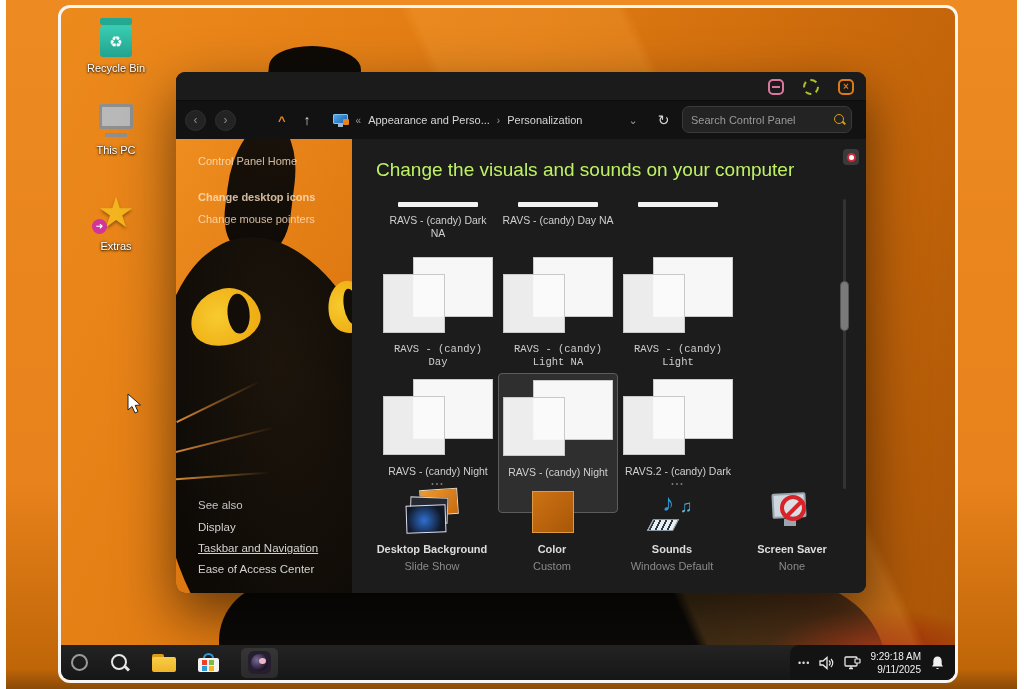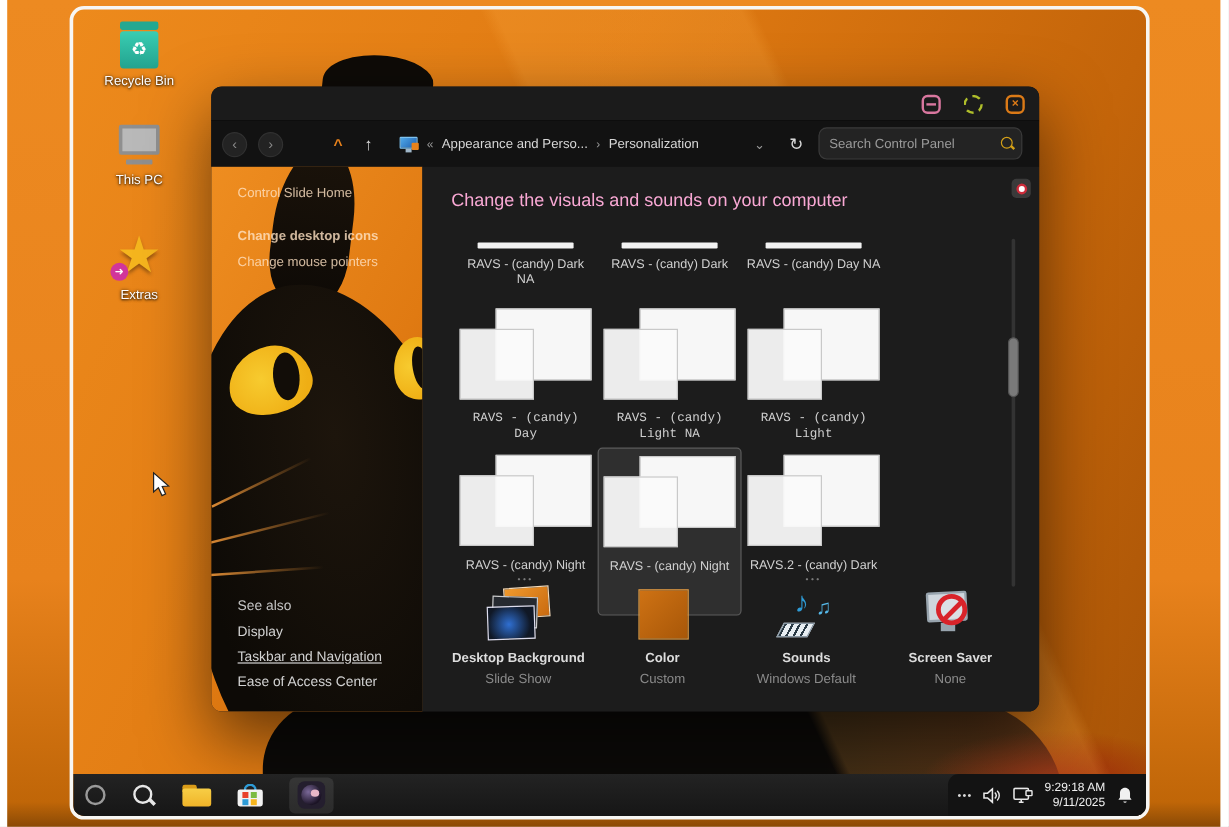--- a/index.html
+++ b/index.html
@@ -115,21 +115,21 @@
   .sb-brand { position:absolute; left:22px; top:218px; color:#fff; font-size:15px; font-weight:bold; line-height:1.35; }
   .sb-seealso { position:absolute; left:22px; top:360px; font-size:11.5px; color:#c4c4c4; }
   .sb-sa-link { position:absolute; left:22px; font-size:11.5px; color:#d2d2d2; cursor:pointer; }
 
   
   .content { position:absolute; left:176px; top:67px; width:514px; height:454px; background:#1c1c1c; }
   .help-btn { position:absolute; right:7px; top:10px; width:16px; height:16px; background:#3a3a3a;
     border-radius:4px; }
   .help-ring { position:absolute; left:3.5px; top:3.5px; width:9px; height:9px; border:2.5px solid #cc2b3a;
     border-radius:50%; background:#fff; }
-  .c-title { position:absolute; left:24px; top:20px; font-size:15px; color:#f9a8d4; }
+  .c-title { position:absolute; left:24px; top:20px; font-size:19px; color:#bef264; }
   .c-sub { position:absolute; left:24px; top:46px; font-size:10.5px; font-weight:bold; color:#e2e2e2; }
 
   .grid-row { position:absolute; left:26px; display:flex; }
   .cell { width:120px; position:relative; text-align:center; }
   .strip { width:80px; height:5px; background:#f2f2f2; margin:0 auto; border-radius:1px; }
   .theme-label { font-size:10.5px; color:#cfcfcf; line-height:1.25; padding:0 4px; }
   .thumb { position:relative; width:110px; height:82px; margin:0 auto; }
   .th-big { position:absolute; left:30px; top:0; width:80px; height:60px; background:#f7f7f7;
     border:1px solid #c9c9c9; }
   .th-small { position:absolute; left:0; top:17px; width:62px; height:59px; background:rgba(250,250,250,.94);
@@ -278,21 +278,21 @@
         <div class="cat-eye">
             <div class="cat-pupil"></div>
           </div>
         <div class="cat-eye2">
             <div class="cat-pupil2"></div>
           </div>
         <div class="whisker w1"></div>
         <div class="whisker w2"></div>
         <div class="whisker w3"></div>
 
-        <div class="sb-link" style="top:16px;">Control Slide Home</div>
+        <div class="sb-link" style="top:16px;">Control Panel Home</div>
         <div class="sb-link" style="top:52px;font-weight:bold;">Change desktop icons</div>
         <div class="sb-link" style="top:74px;">Change mouse pointers</div>
 
 
         <div class="sb-seealso">See also</div>
         <div class="sb-sa-link" style="top:382px;">Display</div>
         <div class="sb-sa-link" style="top:403px;text-decoration:underline;">Taskbar and Navigation</div>
         <div class="sb-sa-link" style="top:424px;">Ease of Access Center</div>
       </div>
 
@@ -309,23 +309,20 @@
           <div class="cell">
               <div class="strip"></div>
             </div>
           <div class="cell">
               <div class="strip"></div>
             </div>
         </div>
         <div class="grid-row" style="top:75px;">
           <div class="cell">
               <div class="theme-label">RAVS - (candy) Dark NA</div>
-            </div>
-          <div class="cell">
-              <div class="theme-label">RAVS - (candy) Dark</div>
             </div>
           <div class="cell">
               <div class="theme-label">RAVS - (candy) Day NA</div>
             </div>
         </div>
 
         <div class="grid-row" style="top:118px;font-family:Liberation Mono, monospace;">
           <div class="cell">
             <div class="thumb">
                 <div class="th-big"></div>

